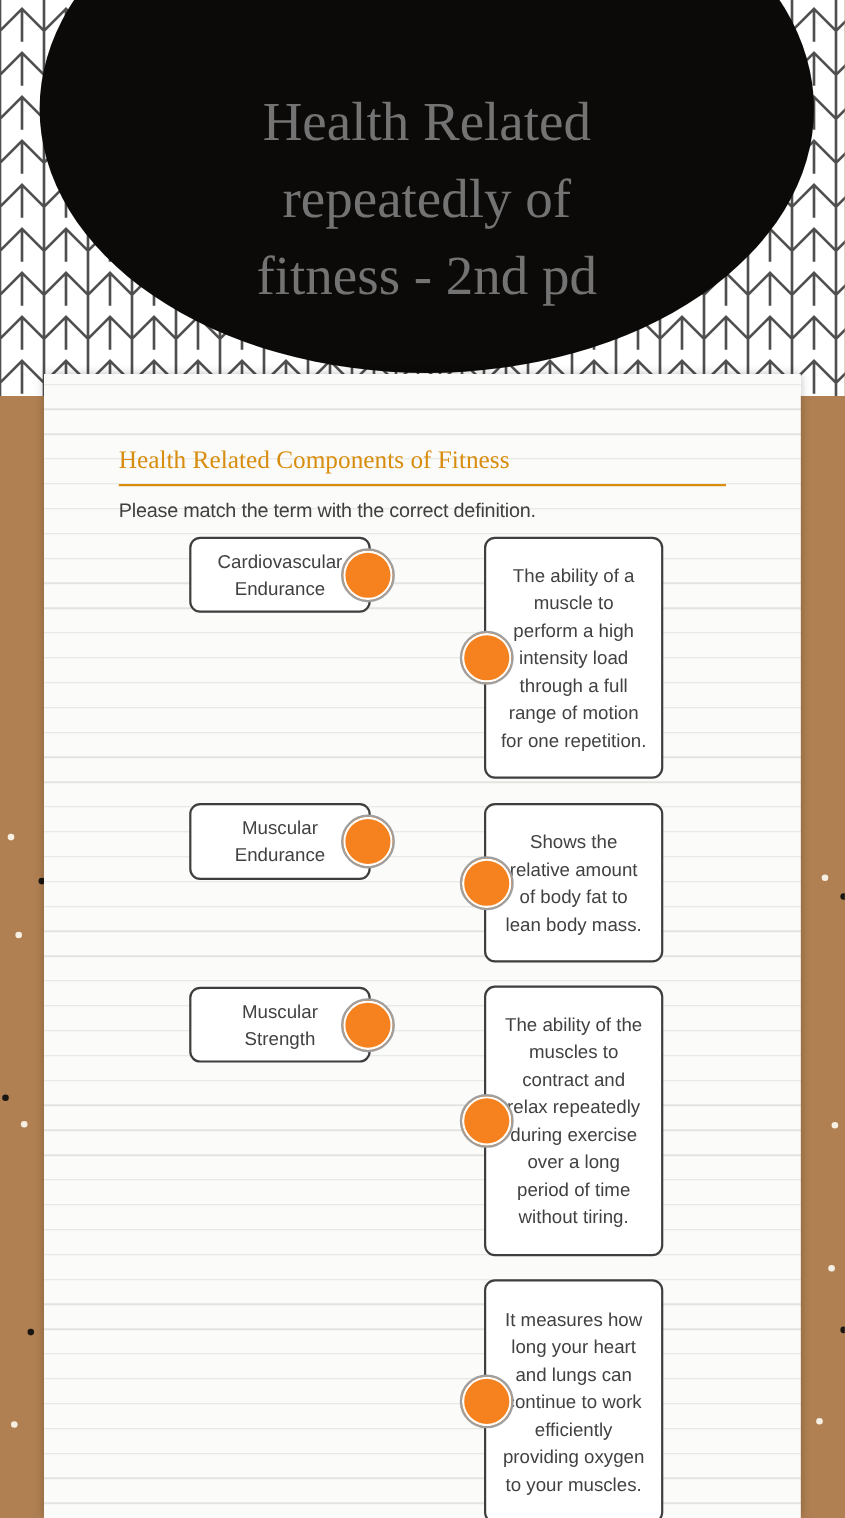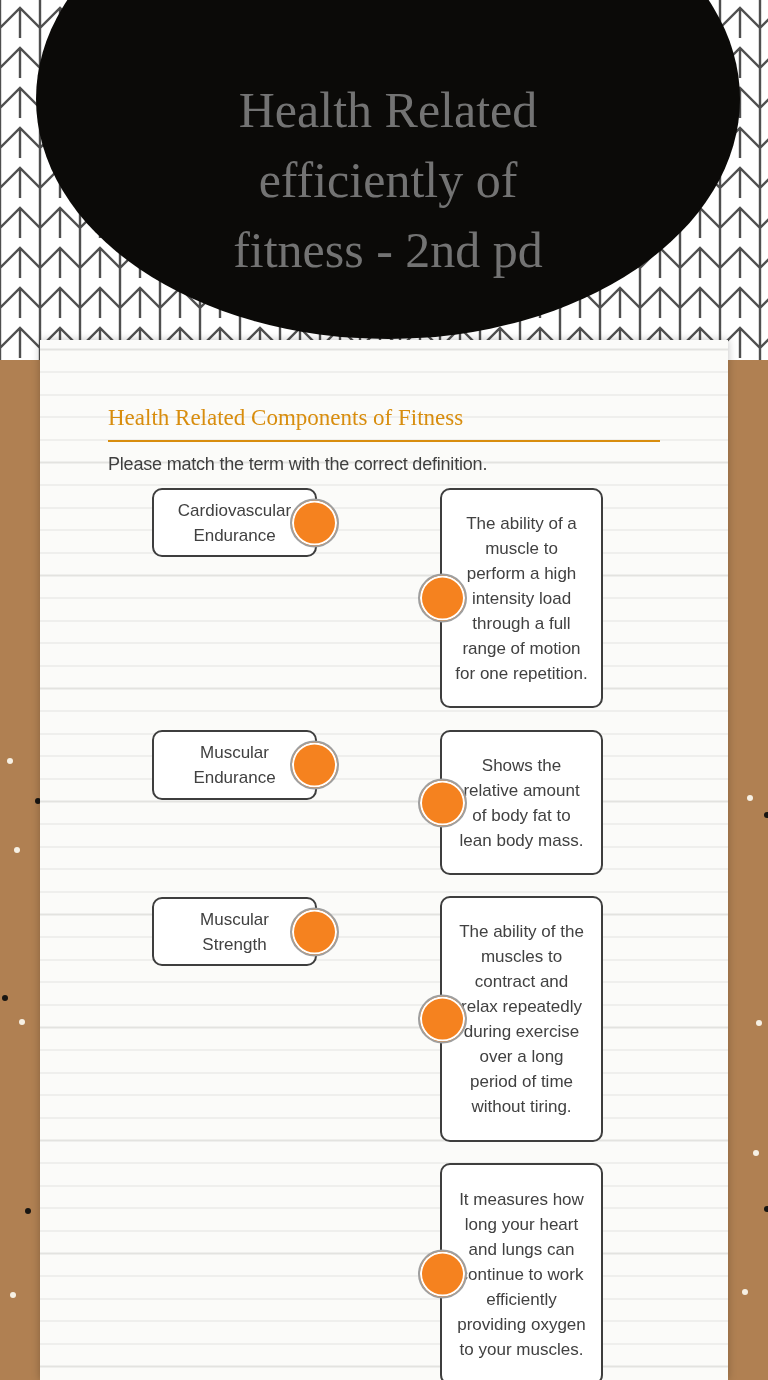--- a/index.html
+++ b/index.html
@@ -52,21 +52,21 @@
     font-size:18px;color:#3f3f3f;letter-spacing:-0.2px;
   }
   
   .mbox{
     position:absolute;box-sizing:border-box;background:#ffffff;
     border:2px solid #3e3e3e;border-radius:10px;
     display:flex;align-items:center;justify-content:center;text-align:center;
     color:#414141;font-size:17px;line-height:25px;
     padding:10px 12px;
   }
-  .term-box{left:112px;width:165px;}
+  .term-box{left:132px;width:165px;}
   .def-box{left:400px;width:163px;}
   .t1{top:148px;height:69px;}
   .t2{top:390px;height:70px;}
   .t3{top:557px;height:69px;}
   .t4{top:823px;height:69px;}
   .d1{top:148px;height:220px;}
   .d2{top:390px;height:145px;}
   .d3{top:556px;height:246px;}
   .d4{top:823px;height:222px;}
   .handle{
@@ -92,21 +92,21 @@
 </svg>
 
 <div class="kraft">
   <div class="kraft-dots-left"></div>
   <div class="kraft-dots-right"></div>
 </div>
 
 <div class="banner-ellipse">
   <div class="banner-title" style="color:#737373;">
     <div>Health Related</div>
-    <div>efficiently of</div>
+    <div>repeatedly of</div>
     <div>fitness - 2nd pd</div>
   </div>
 </div>
 
 <div class="card">
 
   <div class="section-title" style="color:#d88d0e;">Health Related Components of Fitness</div>
   <div class="section-rule" style="background:#d88d0e;"></div>
 
   <div class="instructions">Please match the term with the correct definition.</div>

